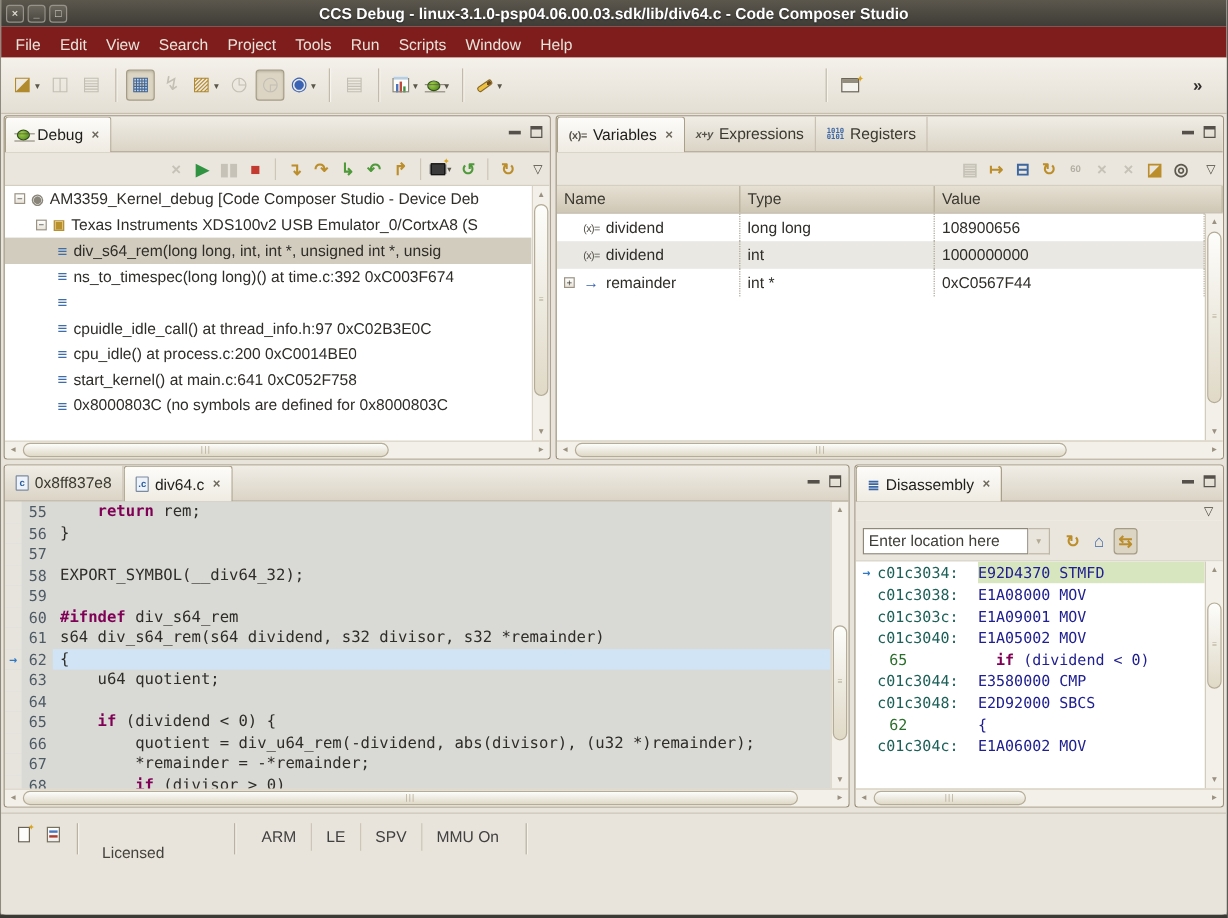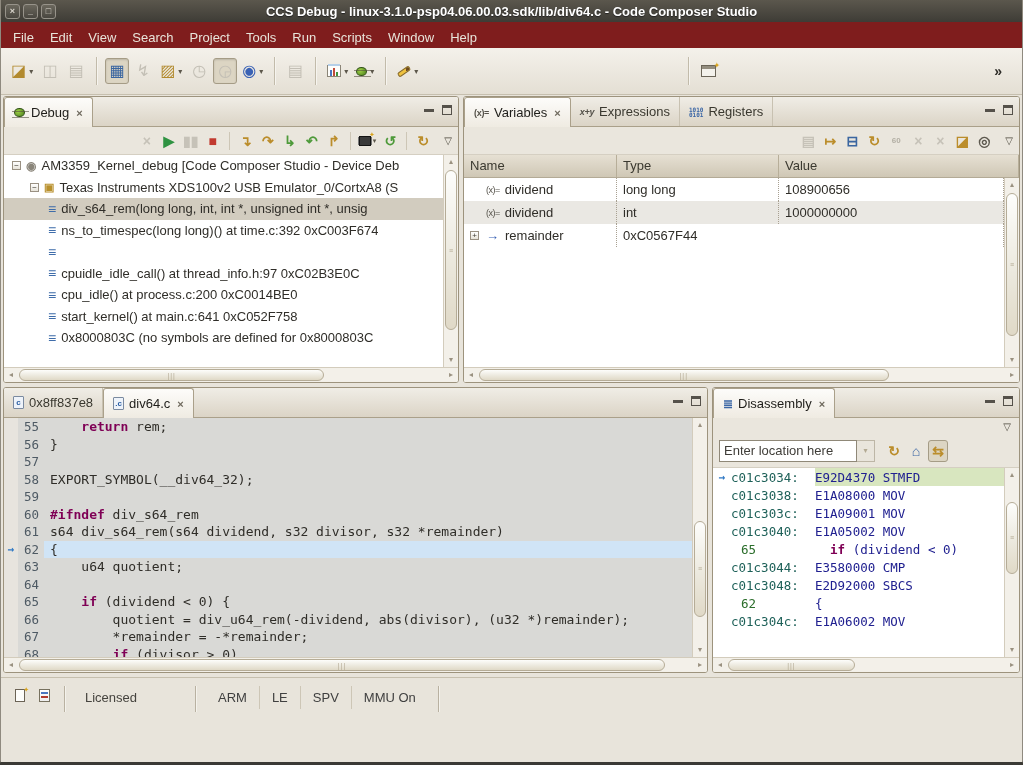--- a/index.html
+++ b/index.html
@@ -435,20 +435,21 @@
                 <div class="vcell col-value">1000000000</div>
               </div>
               <div class="vrow">
                 <div class="vcell col-name">
                   <span class="vexp">
                     <span class="expander">+</span>
                   </span>
                   <span class="ptricon">→</span>
                   <span>remainder</span>
                 </div>
+                <div class="vcell col-type">int *</div>
                 <div class="vcell col-value">0xC0567F44</div>
               </div>
             </div>
           <div class="sbv">
             <span class="sb-ar">▴</span>
             <div class="sb-trk">
                 <div class="sb-th v" style="top:0;height:90%;">
                   <span>≡</span>
                 </div>
               </div>
@@ -585,21 +586,21 @@
       </div>
     </section>
   </div>
 
   <div class="statusbar">
     <div class="st-icons" id="status-icons">
         <span class="cssicon ci-restore"></span>
         <span class="cssicon ci-log"></span>
       </div>
     <div class="st-sep"></div>
-    <div class="st-item" style="width:110px;">Licensed</div>
+    <div class="st-item" style="width:110px;margin-top:13px;">Licensed</div>
     <div class="st-sep"></div>
     <div class="st-cells">
       <span class="st-cell">ARM</span>
       <span class="st-cell">LE</span>
       <span class="st-cell">SPV</span>
       <span class="st-cell">MMU On</span>
     </div>
     <div class="st-sep"></div>
   </div>
 </div>

